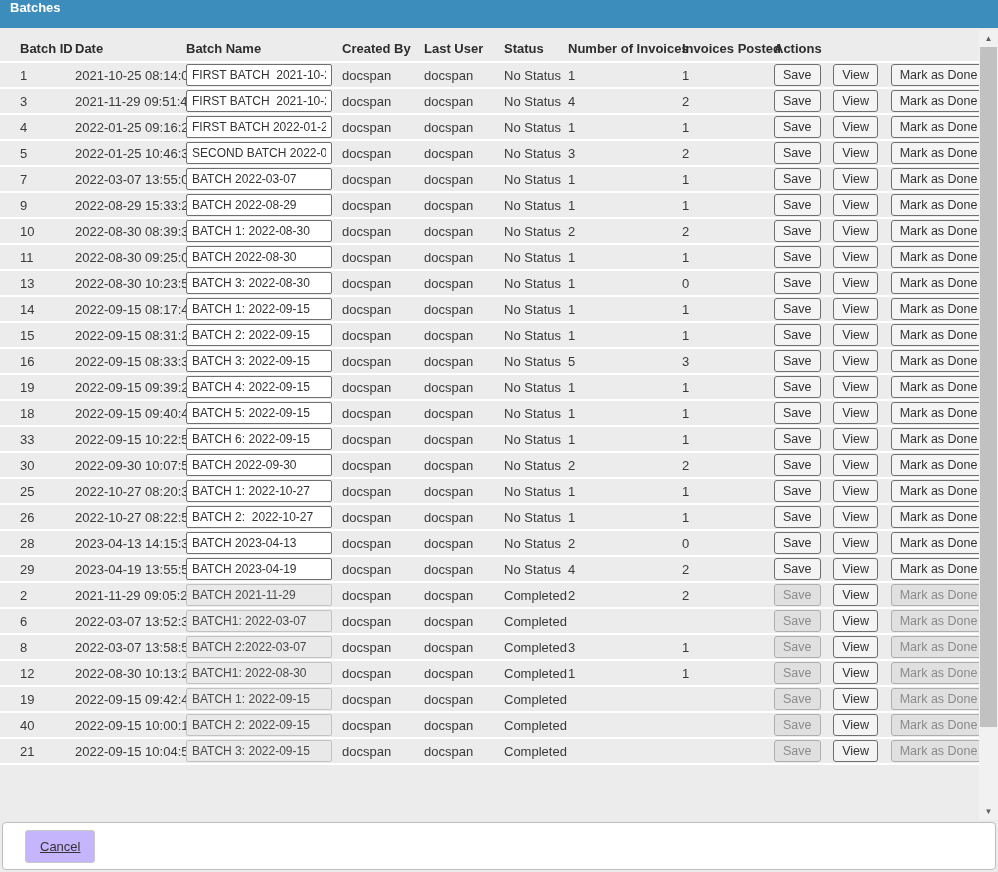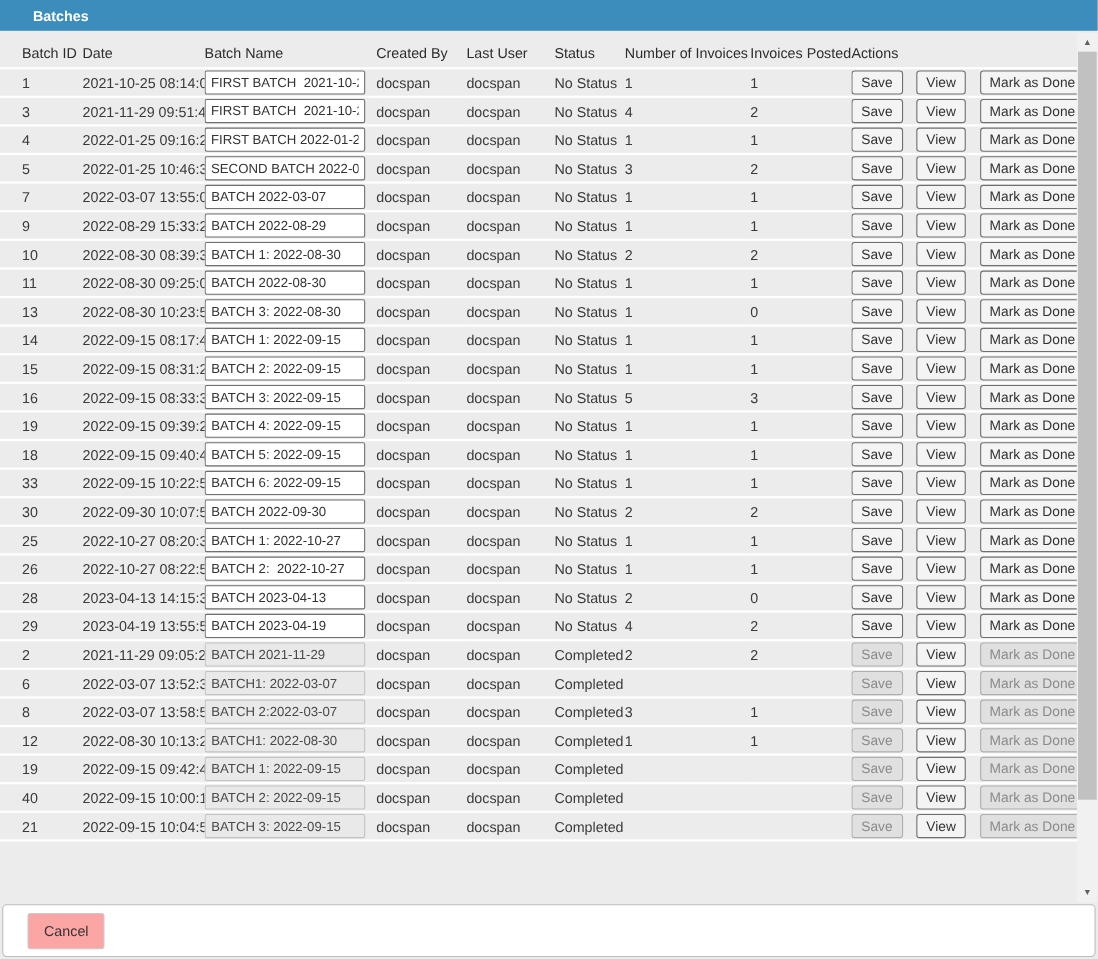--- a/index.html
+++ b/index.html
@@ -9,22 +9,22 @@
     background: #ececec;
     overflow: hidden;
   }
   .modal { position: relative; width: 998px; height: 872px; background: #ececec; }
 
   .modal-header {
     height: 28px;
     background: #3c8dbc;
     color: #ffffff;
     display: flex;
-    align-items: center;
-    padding-left: 30px;
+    align-items: flex-start;
+    padding-left: 10px;
     font-size: 13px;
     font-weight: bold;
   }
 
   .modal-body {
     position: absolute;
     top: 28px; left: 0; right: 0; bottom: 50px;
     overflow: hidden;
   }
 
@@ -40,21 +40,21 @@
   col.c-created { width: 82px; }
   col.c-lastuser { width: 80px; }
   col.c-status { width: 64px; }
   col.c-numinv { width: 114px; }
   col.c-posted { width: 92px; }
   col.c-actions { width: auto; }
 
   thead th {
     text-align: left;
     font-size: 13px;
-    font-weight: 400;
+    font-weight: 700;
     color: #2d2d2d;
     height: 26px;
     vertical-align: middle;
     white-space: nowrap;
   }
   tbody td {
     height: 26px;
     font-size: 13px;
     color: #3a3a3a;
     vertical-align: middle;
@@ -135,27 +135,28 @@
     height: 48px;
     background: #ffffff;
     border: 1px solid #bdbdbd;
     border-radius: 4px;
     display: flex;
     align-items: center;
     padding-left: 22px;
   }
   .cancel-btn {
     padding: 8px 14px;
-    background: #fca5a5;
+    background: #c4b5fd;
     border: 1px solid #c8c8c8;
     border-radius: 3px;
     font-family: "Liberation Sans", sans-serif;
     font-size: 13px;
     color: #333333;
     cursor: pointer;
+    text-decoration: underline;
   }
 </style>
 </head>
 <body>
 
 <div class="modal">
 
   <div class="modal-header">
     <span>Batches</span>
   </div>

